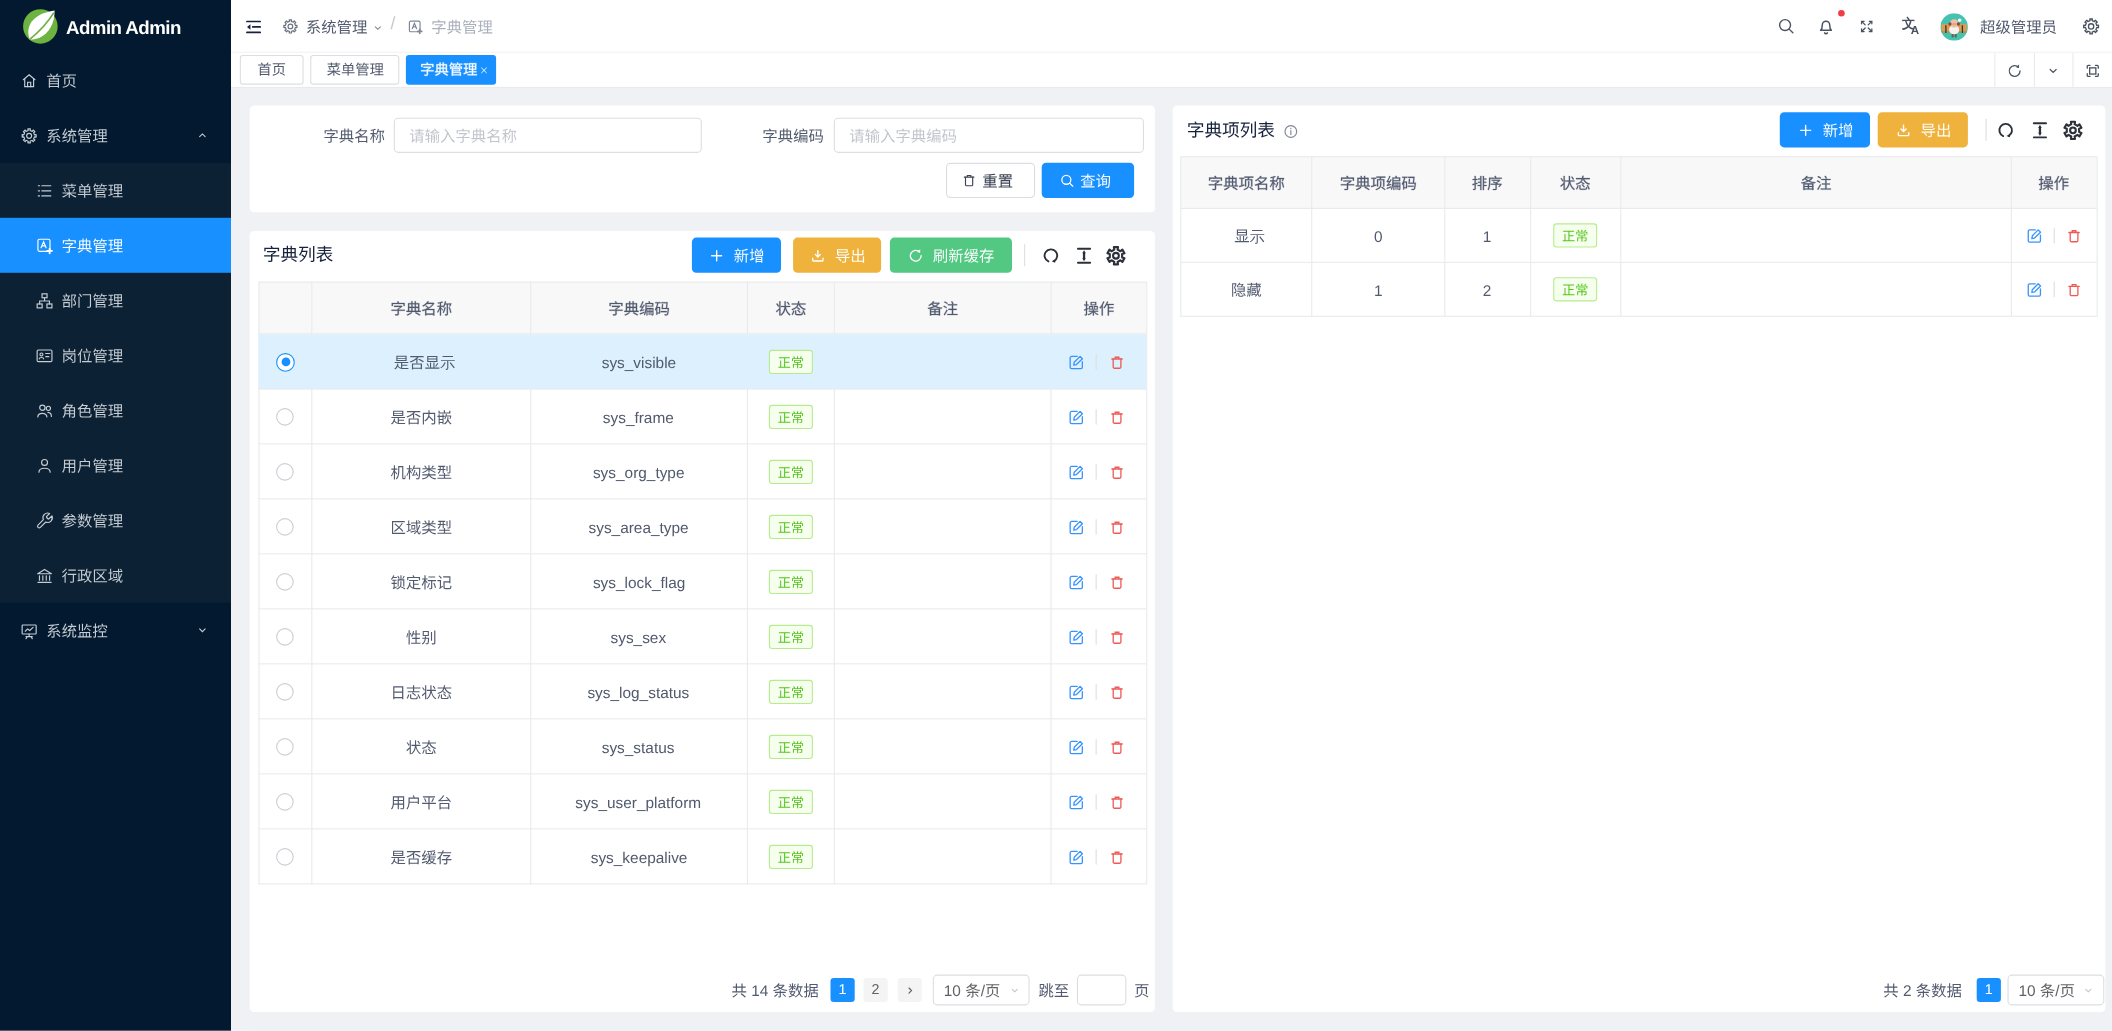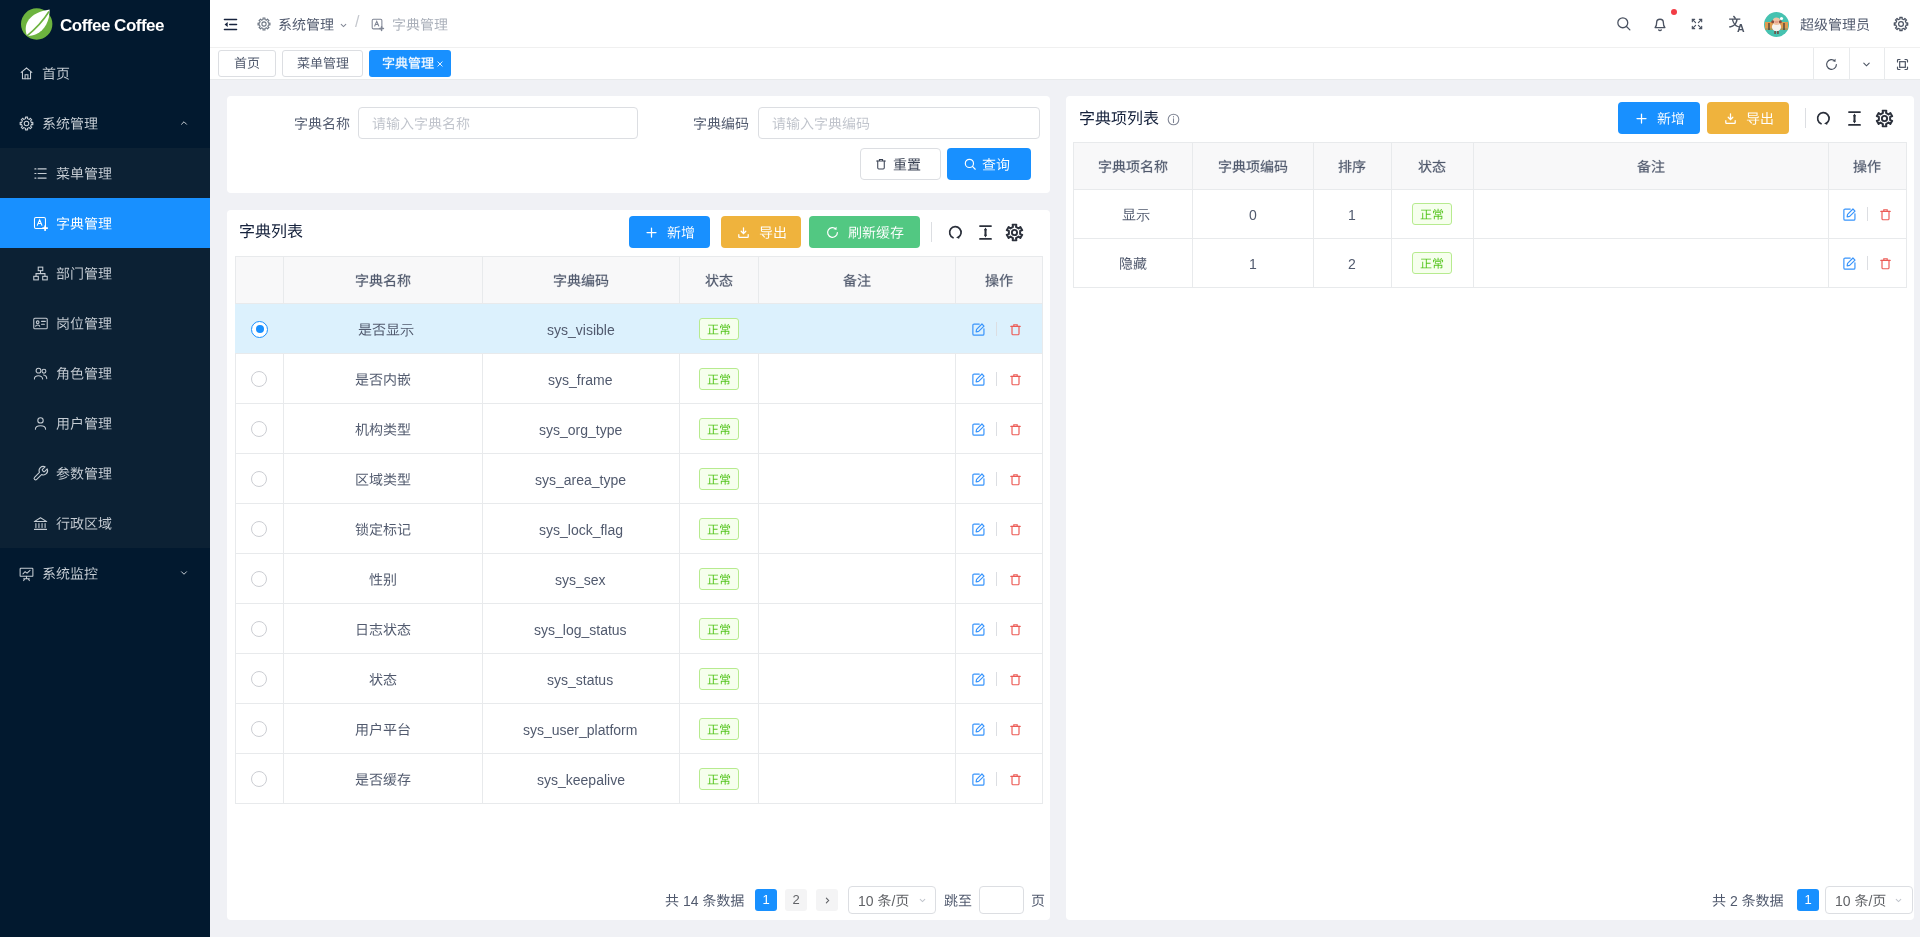--- a/index.html
+++ b/index.html
@@ -99,21 +99,21 @@
     </defs>
   </svg>
 <div class="p" style="left:0px;top:0px;width:210px;height:937px;background:#02192f"></div>
 <div class="p" style="left:0px;top:148px;width:210px;height:400px;background:#0c2134"></div>
 <div class="p" style="left:0px;top:198px;width:210px;height:50px;background:#1890ff"></div>
 <svg class="p" style="left:21px;top:8px" width="32" height="33" viewBox="0 0 32 33">
 <circle cx="15.7" cy="16" r="15.7" fill="#6db33f"></circle>
 <path d="M6 27.8 C1.5 16 8.5 4.5 28.6 1.5 C28.8 12.5 24 22 15 26.3 C11.6 27.6 8 28.1 6 27.8 Z" fill="#fff"></path>
 <path d="M6 27.8 C12 23 20.5 15.5 28 3.5" fill="none" stroke="#6db33f" stroke-width="1.6"></path>
 </svg>
-<div class="p" style="left:60px;top:16px;font-weight:bold;font-size:17px;color:#fff;letter-spacing:-.5px">Coffee Coffee</div>
+<div class="p" style="left:60px;top:16px;font-weight:bold;font-size:17px;color:#fff;letter-spacing:-.5px">Admin Admin</div>
 <svg class="p" style="left:17.5px;top:64.5px;color:#c6cdd4" width="17" height="17" viewBox="0 0 24 24" fill="none" stroke="currentColor" stroke-width="1.5" stroke-linecap="round">
     <path d="M4.5 10.5 L12 4.2 L19.5 10.5"></path>
     <path d="M6.3 9.3 V19.5 H17.7 V9.3"></path>
     <path d="M10 19.5 V13.8 H14 V19.5"></path>
   </svg>
 <svg class="p" style="left:42px;top:63.5px;color:#c6cdd4" width="29" height="19" fill="currentColor">
     <g transform="translate(0,14.7) scale(0.014,-0.014)">
       <use href="#u9996" x="0.0"></use>
       <use href="#u9875" x="1000.0"></use>
     </g>

